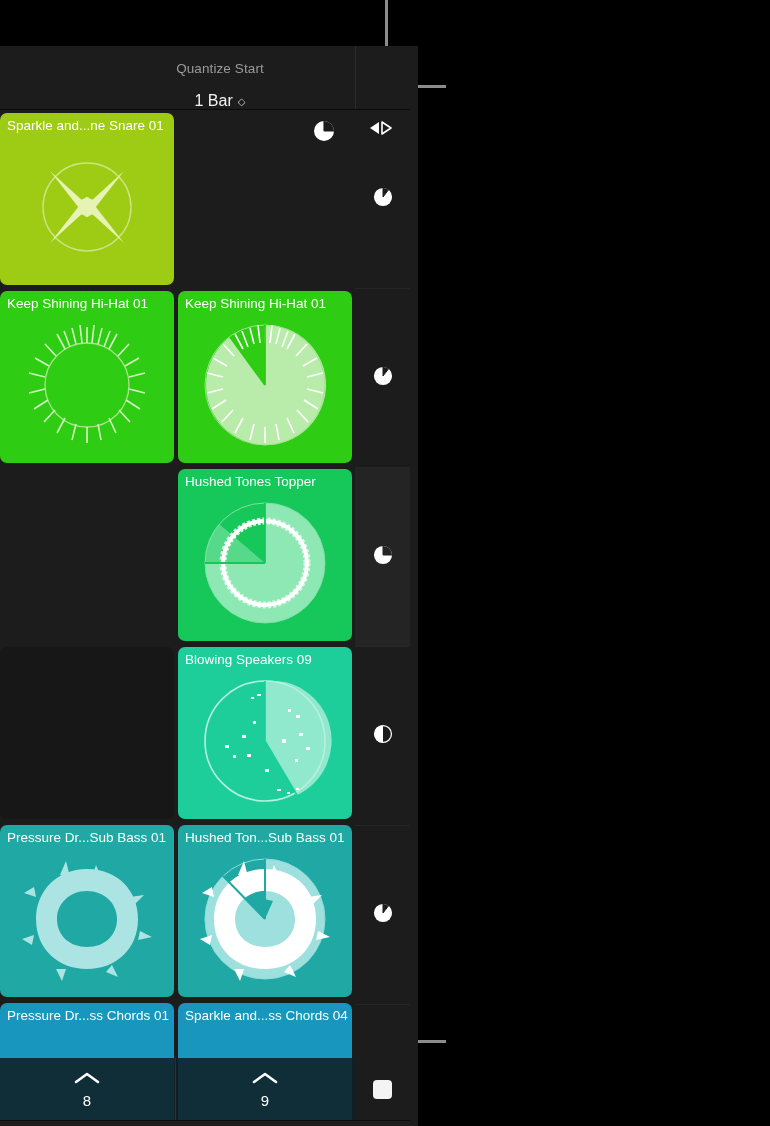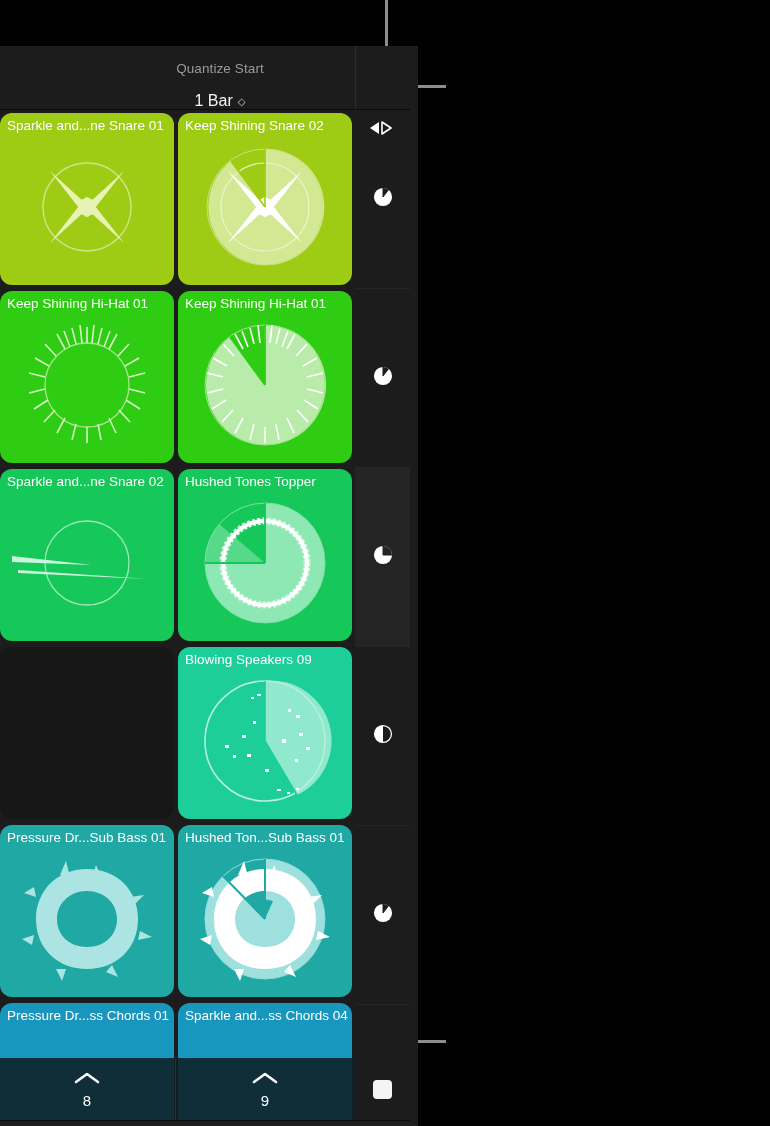--- a/index.html
+++ b/index.html
@@ -107,21 +107,21 @@
   .row {
     position: relative;
     width: 355px;
     height: 178px;
   }
   .cell {
     position: absolute;
     top: 3px;
     width: 174px;
     height: 172px;
-    border-radius: 12px;
+    border-radius: 7px;
     overflow: hidden;
   }
   .cell.col0 { left: 0px; }
   .cell.col1 { left: 178px; }
   .cell.empty { background: #171717; }
   .cell-title {
     position: absolute;
     left: 7px; top: 4px;
     right: 4px;
     color: #ffffff;
@@ -254,36 +254,20 @@
           <svg class="cell-art" viewBox="0 0 174 172">
             <circle cx="87" cy="94" r="44" fill="none" stroke="#cbe583" stroke-width="1.4"></circle>
             <g fill="#e6f3b4">
               <path d="M50 58 L96 100 L86 104 Z"></path>
               <path d="M124 58 L78 100 L88 104 Z"></path>
               <path d="M50 130 L96 88 L86 84 Z"></path>
               <path d="M124 130 L78 88 L88 84 Z"></path>
             </g>
           </svg>
           <div class="cell-title">Sparkle and...ne Snare 01</div>
-        </div>
-        <div class="cell col1" style="background:#9ECB14">
-          <svg class="cell-art" viewBox="0 0 174 172">
-            <path d="M87 94 L87 36 A58 58 0 1 1 53 48 Z" fill="#d2e893"></path>
-            <circle cx="87" cy="94" r="44" fill="none" stroke="#e9f5c7" stroke-width="1.2"></circle>
-            <circle cx="87" cy="94" r="58" fill="none" stroke="#cde183" stroke-width="1"></circle>
-            <g fill="#ffffff">
-              <path d="M50 58 L96 100 L86 104 Z"></path>
-              <path d="M124 58 L78 100 L88 104 Z"></path>
-              <path d="M50 130 L96 88 L86 84 Z"></path>
-              <path d="M124 130 L78 88 L88 84 Z"></path>
-            </g>
-            <path d="M87 94 L87 36" stroke="#9ECB14" stroke-width="1.6"></path>
-            <path d="M87 94 L53 48" stroke="#9ECB14" stroke-width="1.6"></path>
-          </svg>
-          <div class="cell-title">Keep Shining Snare 02</div>
         </div>
       </div>
 
       <div class="row">
         <div class="cell col0" style="background:#2ECC12">
           <svg class="cell-art" viewBox="0 0 174 172">
             <g stroke="#bfeda4" stroke-width="1.3">
               <circle cx="87" cy="94" r="42" fill="none" stroke="#a8e58a"></circle>
             </g>
             <g stroke="#d6f5c4" stroke-width="1.6">
@@ -350,28 +334,20 @@
                 <line x1="70" y1="56" x2="64" y2="40"></line>
             </g>
             <path d="M87 94 L87 34" stroke="#2ECC12" stroke-width="1.8"></path>
             <path d="M87 94 L52 46" stroke="#2ECC12" stroke-width="1.8"></path>
           </svg>
           <div class="cell-title">Keep Shining Hi-Hat 01</div>
         </div>
       </div>
 
       <div class="row">
-        <div class="cell col0" style="background:#16C75A">
-          <svg class="cell-art" viewBox="0 0 174 172">
-            <circle cx="87" cy="94" r="42" fill="none" stroke="#9fe8b8" stroke-width="1.3"></circle>
-            <path d="M12 87 L92 96 L12 93 Z" fill="#cdf2dd"></path>
-            <path d="M18 101 L148 110 L18 104 Z" fill="#cdf2dd"></path>
-          </svg>
-          <div class="cell-title">Sparkle and...ne Snare 02</div>
-        </div>
         <div class="cell col1" style="background:#16C75A">
           <svg class="cell-art" viewBox="0 0 174 172">
             <path d="M87 94 L87 34 A60 60 0 0 1 87 154 A60 60 0 0 1 27 94 Z" fill="#8ee8b3"></path>
             <path d="M87 94 L27 94 A60 60 0 0 1 41 55 Z" fill="#8ee8b3" opacity="0.55"></path>
             <circle cx="87" cy="94" r="60" fill="none" stroke="#7fe0a6" stroke-width="1"></circle>
             <circle cx="87" cy="94" r="42" fill="none" stroke="#d8f7e6" stroke-width="7" stroke-dasharray="3 2"></circle>
             <circle cx="87" cy="94" r="42" fill="none" stroke="#ffffff" stroke-width="4"></circle>
             <path d="M87 94 L87 34" stroke="#16C75A" stroke-width="1.8"></path>
             <path d="M87 94 L27 94" stroke="#16C75A" stroke-width="1.8"></path>
           </svg>

